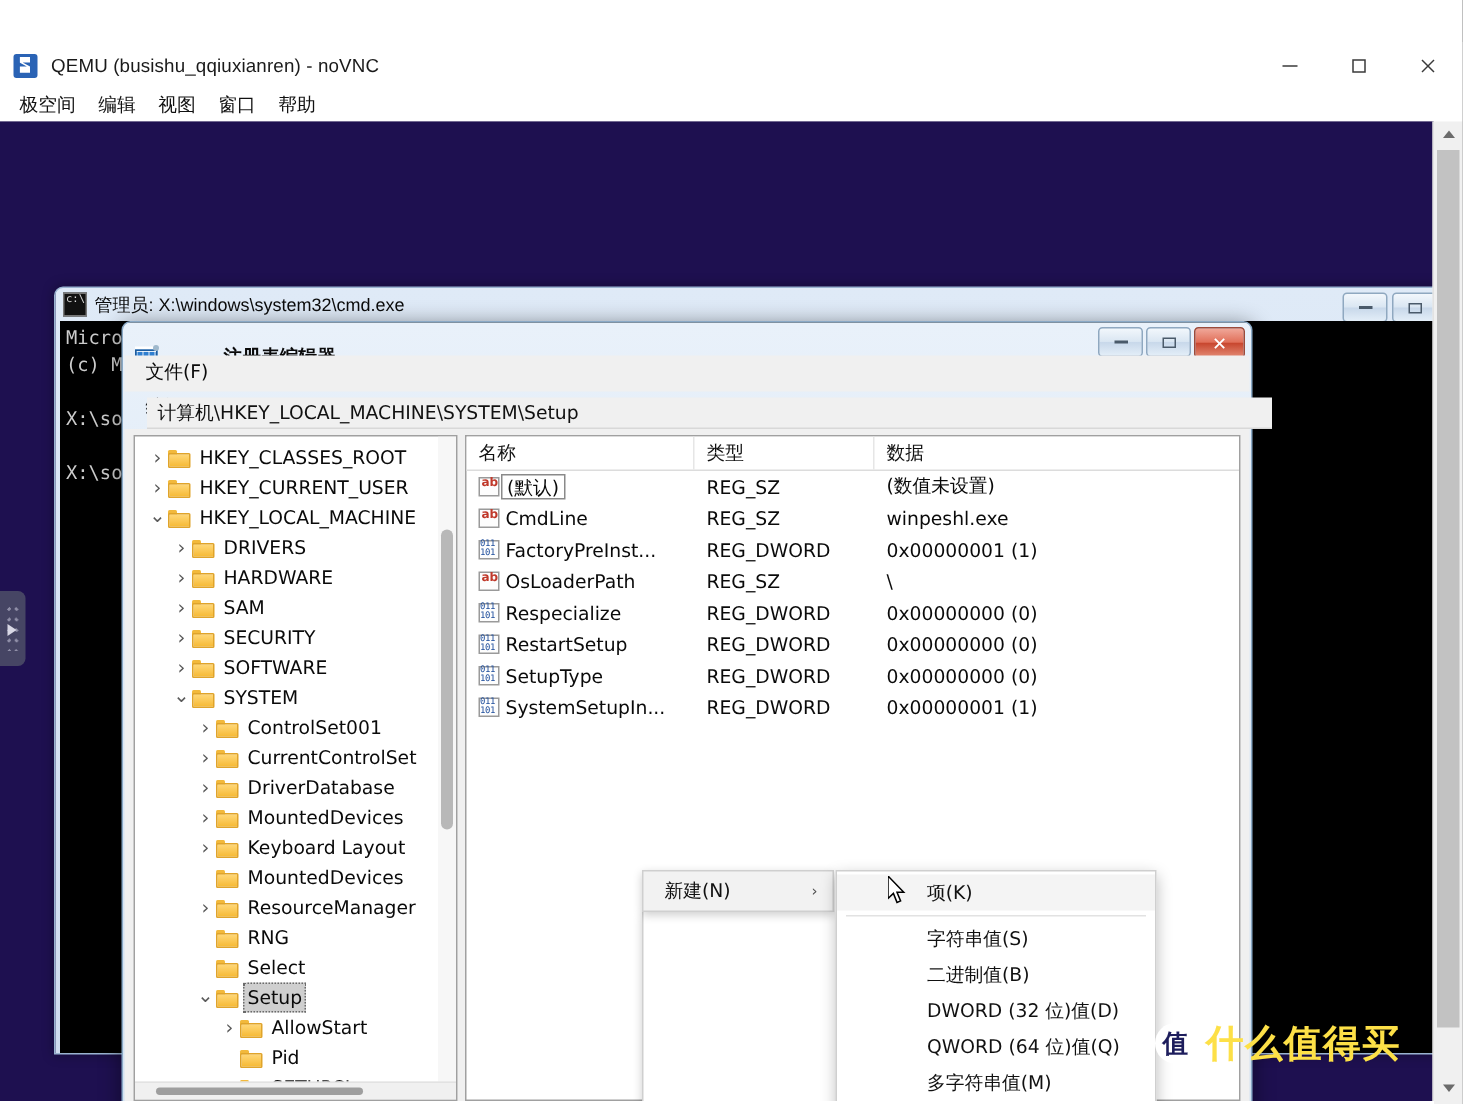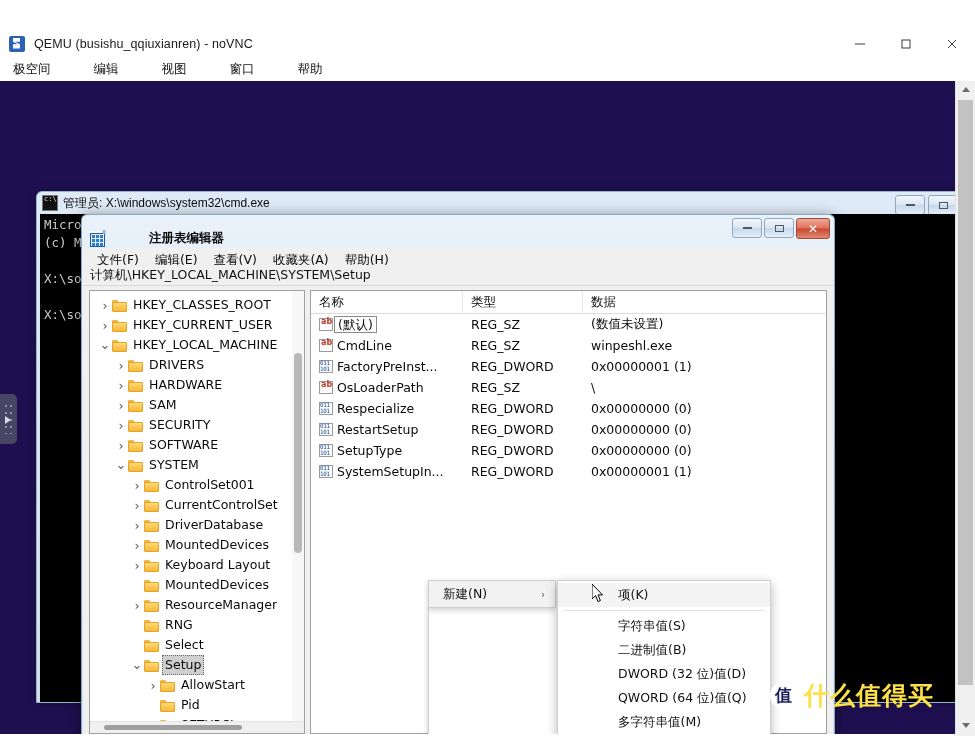--- a/index.html
+++ b/index.html
@@ -30,23 +30,22 @@
   .app-title { font-size: 12.5px; color: #1a1a1a; letter-spacing: .1px; }
   .app-winbtns { position: absolute; right: 0; top: 0; height: 31px; display: flex; }
   .app-winbtn {
     width: 46px; height: 31px; display: flex; align-items: center; justify-content: center;
     color: #3a3a3a; font-size: 12px;
   }
   .app-winbtn svg { display: block; }
 
   .app-menubar {
     position: absolute; left: 0; top: 31px; width: 975px; height: 22px;
-    background: #ffffff; display: flex; padding-left: 6px;
+    background: #ffffff; display: flex; align-items: center; padding-left: 6px;
     box-sizing: border-box;
-    gap: 28px;
   }
   .app-menu-item {
     font-size: 12.5px; color: #111; padding: 2px 7px; margin-right: 1px;
     font-family: "DejaVu Sans", "Liberation Sans", sans-serif;
   }
 
   
   .vnc-viewport {
     position: absolute; left: 0; top: 53px; width: 956px; height: 653px;
     background: #201050; overflow: hidden;
@@ -141,29 +140,29 @@
     font-family: "DejaVu Sans", "Liberation Sans", sans-serif; }
   .re-winbtns { position: absolute; right: 4px; top: 3px; display: flex; gap: 2px; }
   .re-close {
     width: 32px; height: 19px; border: 1px solid #9c4a3a; border-radius: 3px;
     background: linear-gradient(to bottom,#f0a89a 0%, #e1705a 48%, #c8472f 52%, #e38a74 100%);
     display: flex; align-items: center; justify-content: center;
     color: #fff; font-size: 12px; font-weight: 700; line-height: 1;
   }
 
   .re-menubar {
-    position: absolute; left: 1px; top: 33px; width: calc(100% - 2px); height: 24px;
-    background: #f0f0f0; display: flex; align-items: center; padding-left: 6px; box-sizing: border-box;
+    position: absolute; left: 1px; top: 22px; width: calc(100% - 2px); height: 24px;
+    background: #f0f0f0; display: flex; padding-left: 6px; box-sizing: border-box; flex-direction: column;
   }
   .re-menu-item {
     font-size: 12.5px; color: #0a0a0a; padding: 3px 8px;
     font-family: "DejaVu Sans", "Liberation Sans", sans-serif;
   }
   .re-addrbar {
-    position: absolute; left: 1px; top: 50px; width: calc(100% - 2px); height: 21px;
+    position: absolute; left: 16px; top: 50px; width: calc(100% - 2px); height: 21px;
     background: #f0f0f0; display: flex; align-items: center; padding-left: 7px; box-sizing: border-box;
     border-bottom: 1px solid #d8d8d8;
   }
   .re-addrtext { font-size: 12.5px; color: #111;
     font-family: "DejaVu Sans", "Liberation Sans", sans-serif; }
 
   .re-body {
     position: absolute; left: 1px; top: 71px; right: 1px; bottom: 15px;
     background: #f0f0f0; display: flex;
   }

